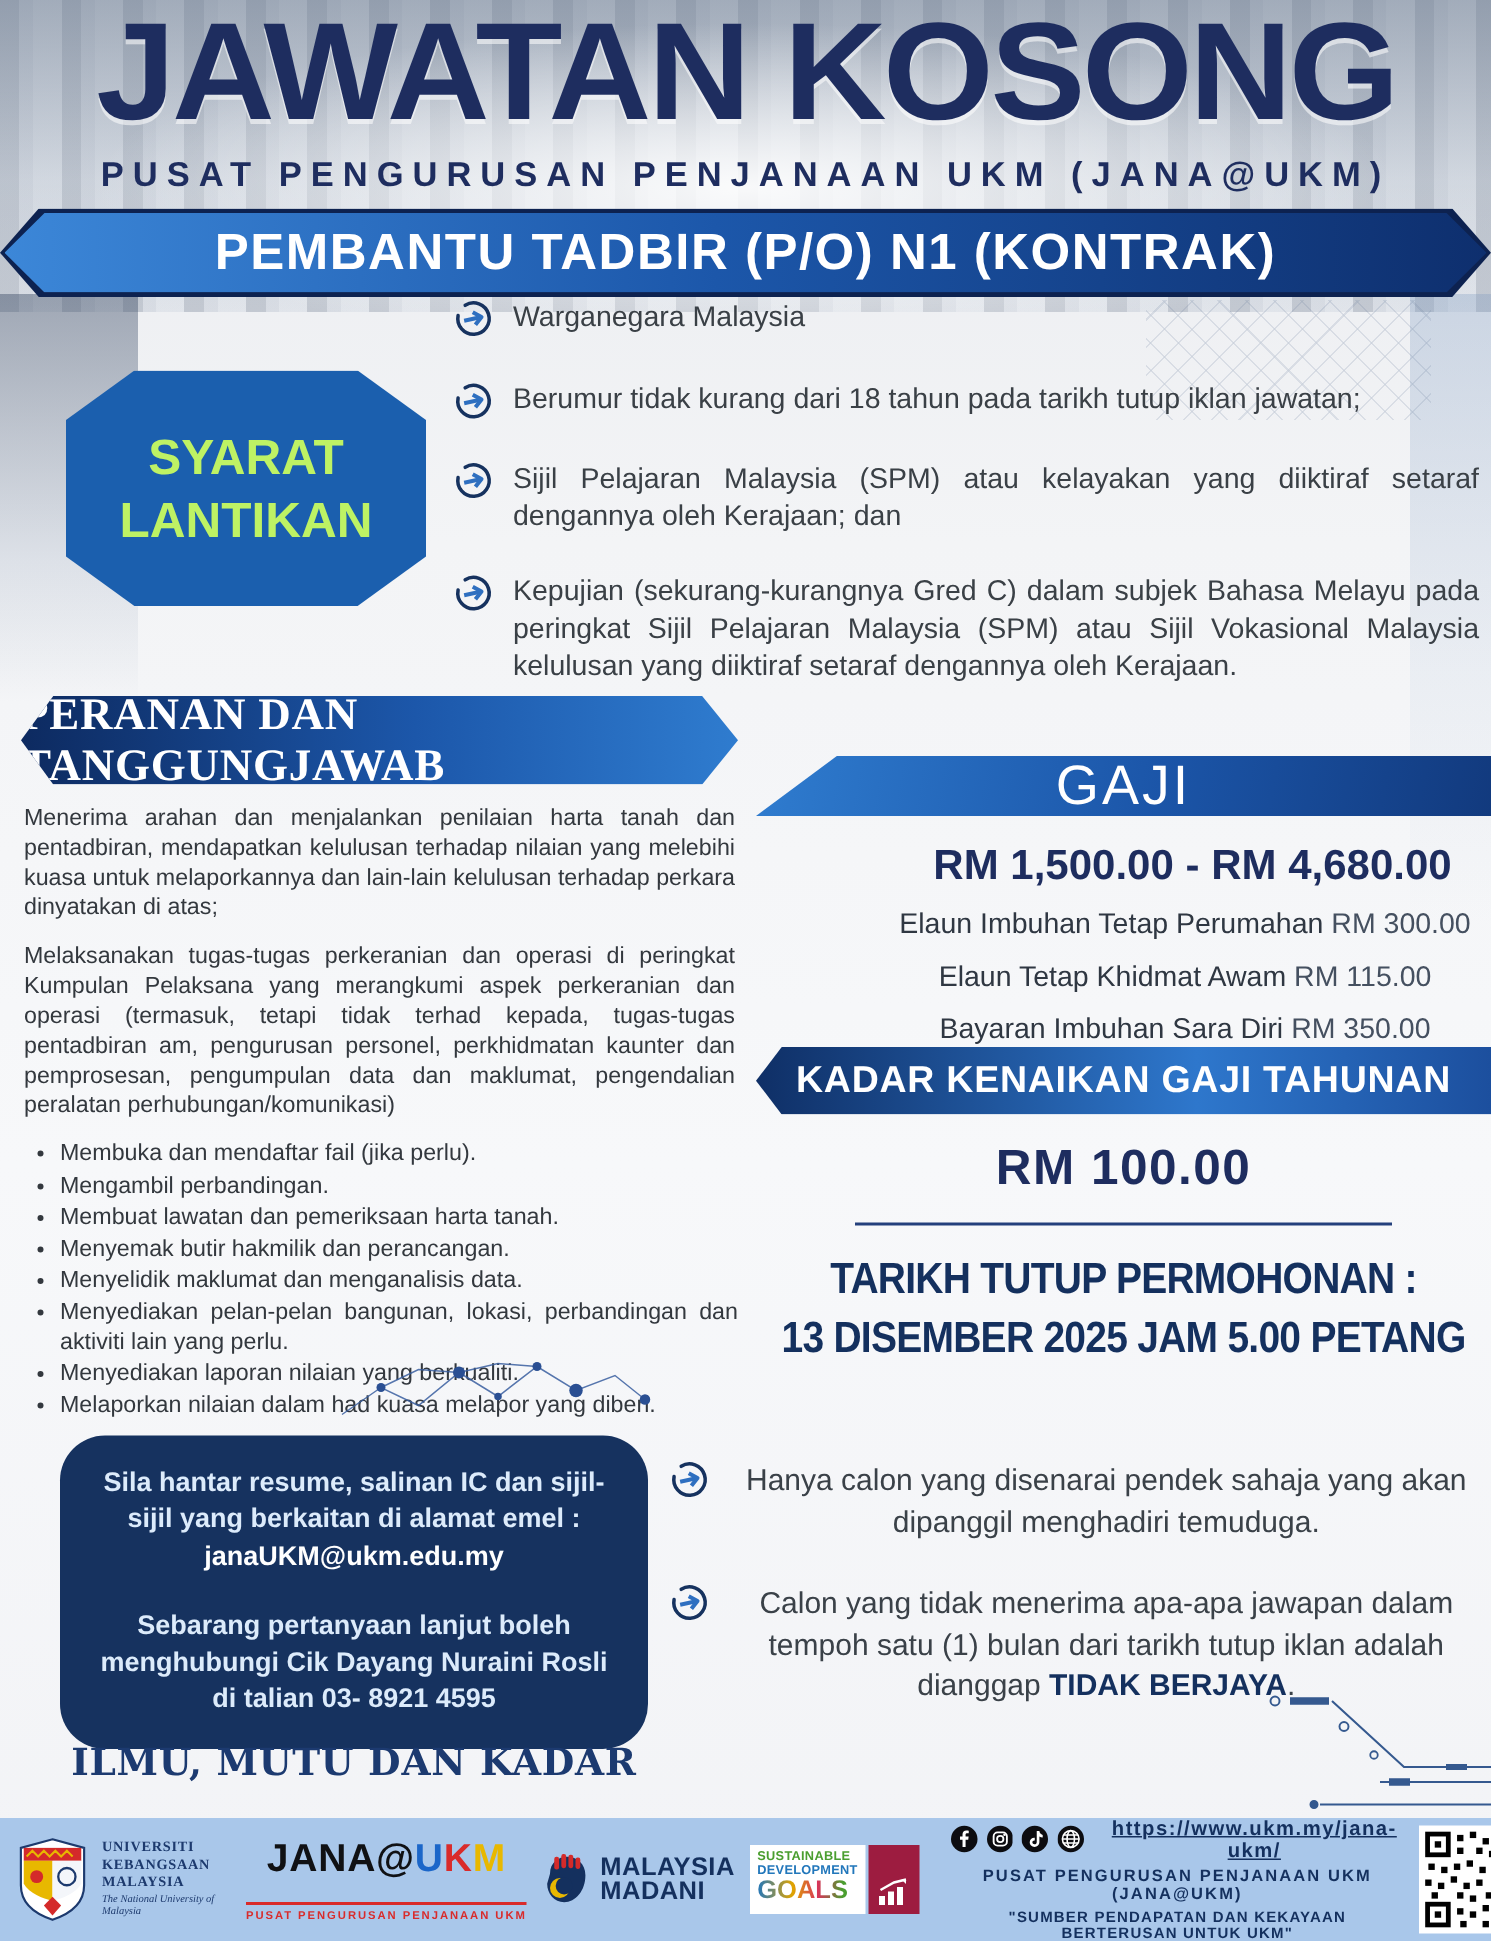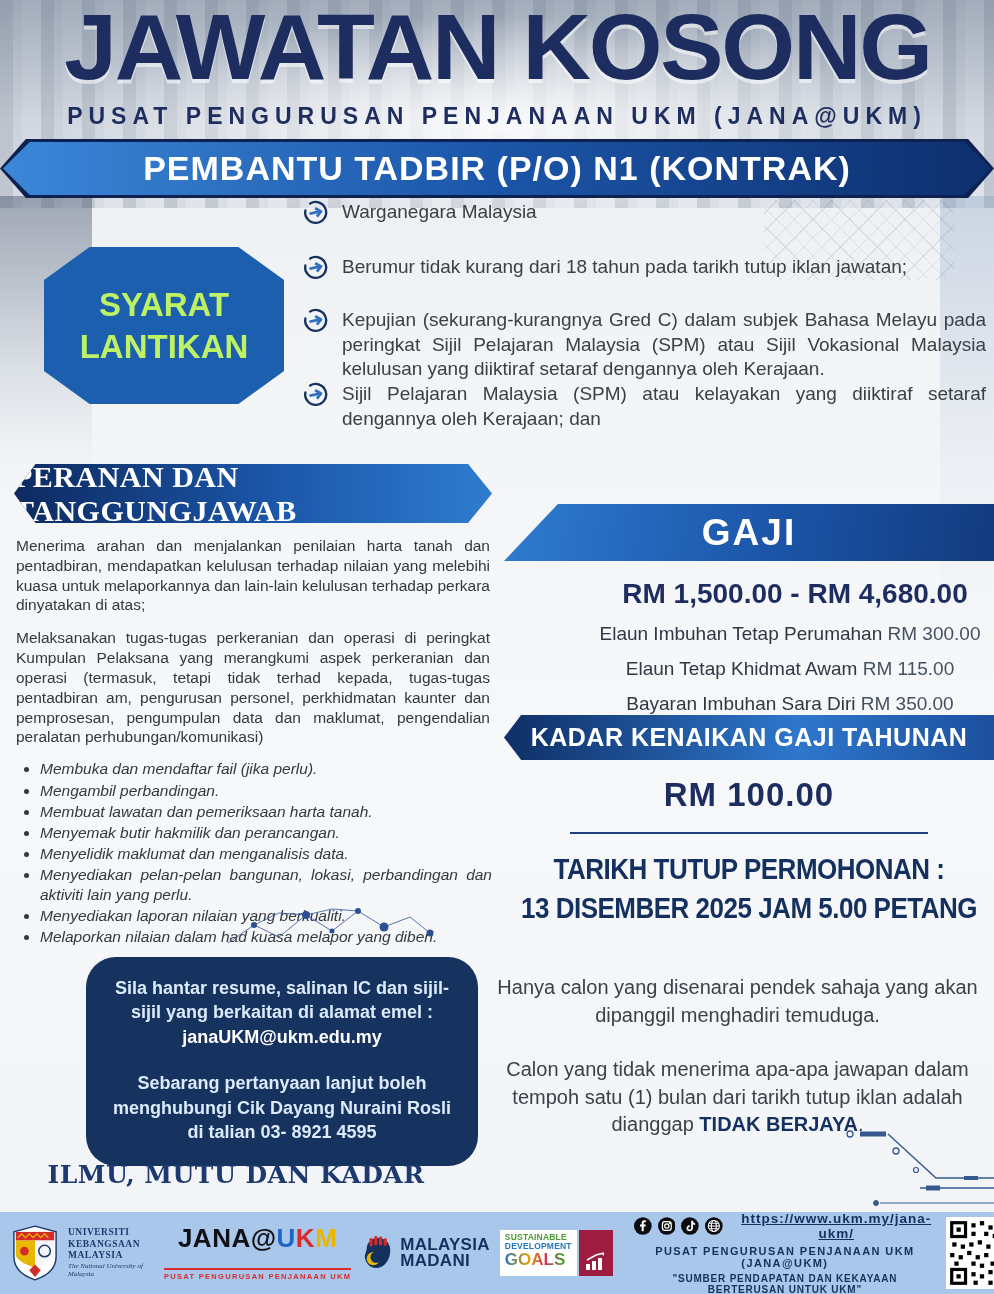--- a/index.html
+++ b/index.html
@@ -51,28 +51,28 @@
   .arrow-ic{flex:0 0 27px;width:27px;height:27px;margin-top:-1px;transform:rotate(-12deg);}
   
   .left-col{position:absolute;left:14px;top:464px;width:478px;}
   .peranan-banner{height:59px;display:flex;align-items:center;justify-content:center;
     background:linear-gradient(90deg,#0d2a60 0%,#1c57aa 55%,#2f7ccf 100%);
     -webkit-clip-path:polygon(0 50%,4.5% 0,95% 0,100% 50%,95% 100%,4.5% 100%);
     clip-path:polygon(0 50%,4.5% 0,95% 0,100% 50%,95% 100%,4.5% 100%);
     color:#fff;font-size:30px;font-weight:bold;letter-spacing:.5px;font-family:Liberation Serif, serif;}
   .para{margin:13px 2px 0;font-size:15.5px;line-height:1.28;color:#33383e;text-align:justify;}
   .bullet-list{margin:12px 0 0;padding:0 0 0 26px;font-size:15.5px;line-height:1.24;color:#33383e;}
-  .bullet-list li{margin-bottom:2px;text-align:justify;font-style:italic;}
+  .bullet-list li{margin-bottom:2px;text-align:justify;}
   
   .right-col{position:absolute;left:504px;top:504px;width:490px;}
-  .gaji-banner{position:relative;height:57px;display:flex;align-items:center;justify-content:center;
+  .gaji-banner{position:relative;height:40px;display:flex;align-items:center;justify-content:center;
     background:linear-gradient(100deg,#2f7ccf 0%,#1b55a8 55%,#123a7e 100%);
     -webkit-clip-path:polygon(11% 0,100% 0,100% 100%,0 100%);
     clip-path:polygon(11% 0,100% 0,100% 100%,0 100%);
-    color:#fff;font-size:37px;font-weight:bold;letter-spacing:2px;}
+    color:#fff;font-size:37px;font-weight:normal;letter-spacing:2px;}
   .coins{position:absolute;left:-14px;top:42px;width:110px;height:112px;}
   .gaji-range{margin:17px 0 0 92px;text-align:center;font-size:28px;font-weight:bold;color:#1e2d5f;}
   .allowances{margin:10px 0 0 82px;text-align:center;}
   .allow-line{margin-top:13px;font-size:19px;color:#2f3742;}
   .allow-line .val{color:#455060;}
   .kadar-banner{height:45px;display:flex;align-items:center;justify-content:center;
     background:linear-gradient(90deg,#0f2f66 0%,#2e77cc 60%,#1c4f9e 100%);
     -webkit-clip-path:polygon(0 50%,3.5% 0,100% 0,100% 100%,3.5% 100%);
     clip-path:polygon(0 50%,3.5% 0,100% 0,100% 100%,3.5% 100%);
     color:#fff;font-size:25px;font-weight:bold;letter-spacing:.5px;}
@@ -80,21 +80,21 @@
   .divider{width:358px;margin:18px auto 0;border:0;border-top:2px solid #24407c;}
   .closing-head{margin-top:16px;text-align:center;font-weight:bold;color:#14305e;
     font-size:26px;line-height:1.35;letter-spacing:-.5px;transform:scaleY(1.12);transform-origin:center top;white-space:nowrap;}
   .notes{position:absolute;left:446px;top:974px;width:546px;}
   .note{display:flex;gap:10px;margin-bottom:27px;font-size:20px;color:#3a4148;line-height:1.38;}
   .note .txt{flex:1;text-align:center;}
   .note b{color:#14305e;}
   
   .contact-box{position:absolute;left:40px;top:957px;width:392px;box-sizing:border-box;
     background:#16325f;border-radius:30px;padding:19px 24px 21px;text-align:center;
-    color:#dcebfb;font-size:18px;font-weight:bold;line-height:1.36;margin-left:46px;}
+    color:#dcebfb;font-size:18px;font-weight:bold;line-height:1.36;}
   .contact-box .email{color:#ffffff;}
   .contact-box .p2{margin-top:22px;}
   .motto{position:absolute;left:40px;top:1160px;width:392px;text-align:center;
     font-family:"DejaVu Serif","Liberation Serif",serif;font-size:25px;font-weight:bold;
     color:#1c3a70;letter-spacing:.5px;}
   .plexus{position:absolute;left:224px;top:903px;width:210px;height:48px;}
   .circuit{position:absolute;left:768px;top:1126px;width:226px;height:86px;}
   
   .footer{position:absolute;left:0;top:1212px;width:994px;height:82px;background:#a9c7ea;
     display:flex;align-items:center;gap:10px;padding:0 12px;box-sizing:border-box;}
@@ -158,35 +158,35 @@
       <div class="txt">Warganegara Malaysia</div>
     </div>
     <div class="s-item m2">
       <svg class="arrow-ic" viewBox="0 0 24 24">
           <path d="M9 3.2 A9.3 9.3 0 1 1 3.6 8.3" fill="none" stroke="#16325f" stroke-width="2.1" stroke-linecap="round"></path>
           <line x1="6.5" y1="12" x2="15.5" y2="12" stroke="#2e6fc0" stroke-width="2.4"></line>
           <path d="M12.5 8.2 L17 12 L12.5 15.8" fill="none" stroke="#2e6fc0" stroke-width="2.4" stroke-linejoin="round"></path>
         </svg>
       <div class="txt">Berumur tidak kurang dari 18 tahun pada tarikh tutup iklan jawatan;</div>
     </div>
+    <div class="s-item m3 justify">
+      <svg class="arrow-ic" viewBox="0 0 24 24">
+          <path d="M9 3.2 A9.3 9.3 0 1 1 3.6 8.3" fill="none" stroke="#16325f" stroke-width="2.1" stroke-linecap="round"></path>
+          <line x1="6.5" y1="12" x2="15.5" y2="12" stroke="#2e6fc0" stroke-width="2.4"></line>
+          <path d="M12.5 8.2 L17 12 L12.5 15.8" fill="none" stroke="#2e6fc0" stroke-width="2.4" stroke-linejoin="round"></path>
+        </svg>
+      <div class="txt">Sijil Pelajaran Malaysia (SPM) atau kelayakan yang diiktiraf setaraf dengannya oleh Kerajaan; dan</div>
+    </div>
     <div class="s-item justify">
       <svg class="arrow-ic" viewBox="0 0 24 24">
           <path d="M9 3.2 A9.3 9.3 0 1 1 3.6 8.3" fill="none" stroke="#16325f" stroke-width="2.1" stroke-linecap="round"></path>
           <line x1="6.5" y1="12" x2="15.5" y2="12" stroke="#2e6fc0" stroke-width="2.4"></line>
           <path d="M12.5 8.2 L17 12 L12.5 15.8" fill="none" stroke="#2e6fc0" stroke-width="2.4" stroke-linejoin="round"></path>
         </svg>
       <div class="txt">Kepujian (sekurang-kurangnya Gred C) dalam subjek Bahasa Melayu pada peringkat Sijil Pelajaran Malaysia (SPM) atau Sijil Vokasional Malaysia kelulusan yang diiktiraf setaraf dengannya oleh Kerajaan.</div>
-    </div>
-    <div class="s-item m3 justify">
-      <svg class="arrow-ic" viewBox="0 0 24 24">
-          <path d="M9 3.2 A9.3 9.3 0 1 1 3.6 8.3" fill="none" stroke="#16325f" stroke-width="2.1" stroke-linecap="round"></path>
-          <line x1="6.5" y1="12" x2="15.5" y2="12" stroke="#2e6fc0" stroke-width="2.4"></line>
-          <path d="M12.5 8.2 L17 12 L12.5 15.8" fill="none" stroke="#2e6fc0" stroke-width="2.4" stroke-linejoin="round"></path>
-        </svg>
-      <div class="txt">Sijil Pelajaran Malaysia (SPM) atau kelayakan yang diiktiraf setaraf dengannya oleh Kerajaan; dan</div>
     </div>
   </div>
 
   <div class="left-col">
     <div class="peranan-banner">PERANAN DAN TANGGUNGJAWAB</div>
     <p class="para">Menerima arahan dan menjalankan penilaian harta tanah dan pentadbiran, mendapatkan kelulusan terhadap nilaian yang melebihi kuasa untuk melaporkannya dan lain-lain kelulusan terhadap perkara dinyatakan di atas;</p>
     <p class="para">Melaksanakan tugas-tugas perkeranian dan operasi di peringkat Kumpulan Pelaksana yang merangkumi aspek perkeranian dan operasi (termasuk, tetapi tidak terhad kepada, tugas-tugas pentadbiran am, pengurusan personel, perkhidmatan kaunter dan pemprosesan, pengumpulan data dan maklumat, pengendalian peralatan perhubungan/komunikasi)</p>
     <ul class="bullet-list">
       <li>Membuka dan mendaftar fail (jika perlu).</li>
       <li>Mengambil perbandingan.</li>

